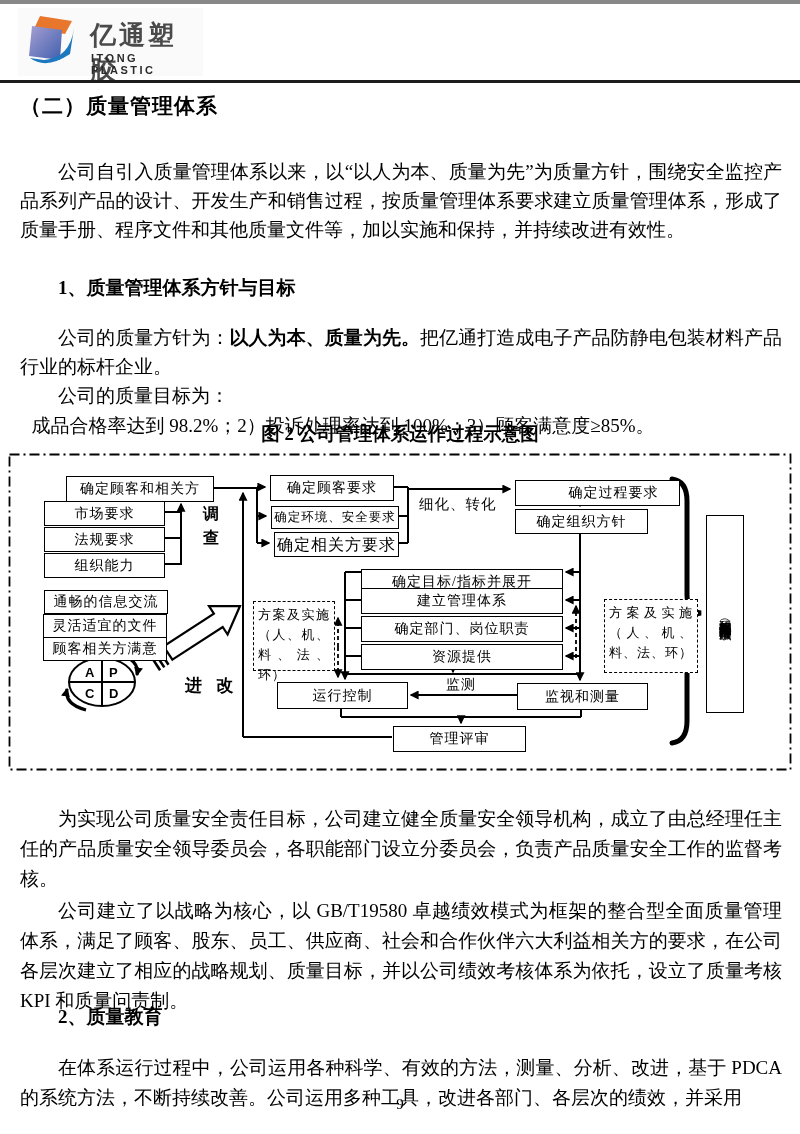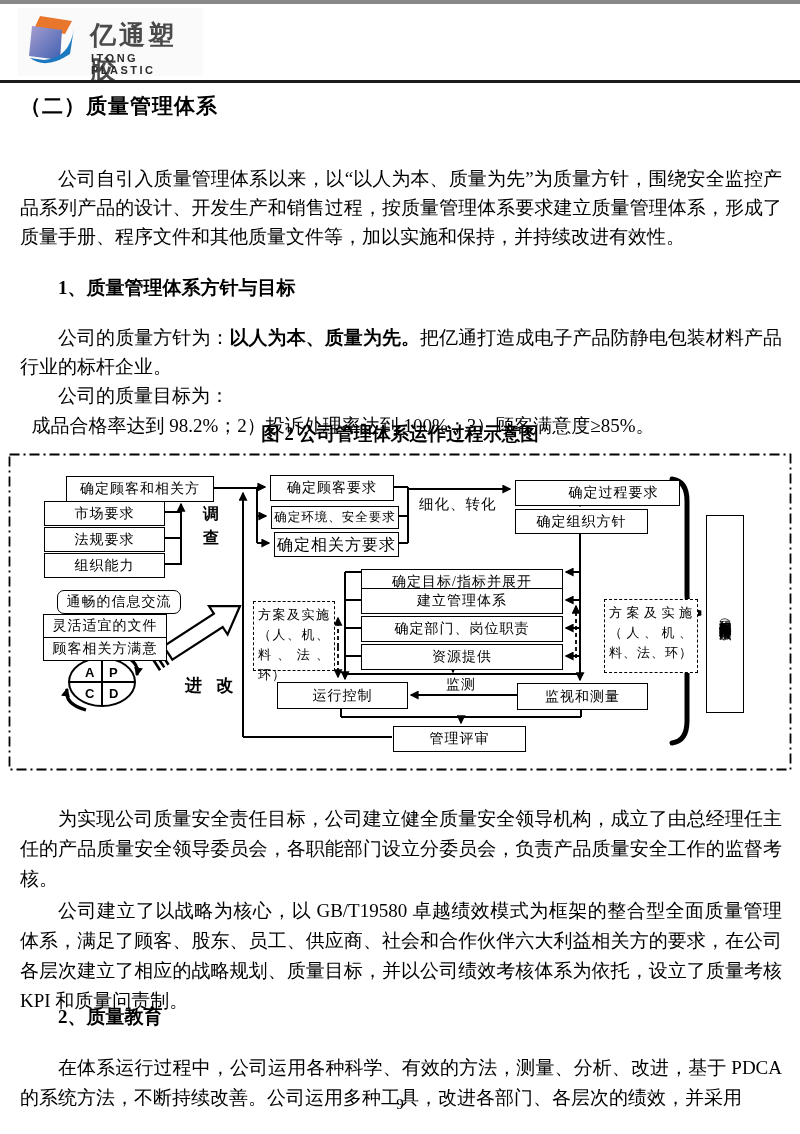--- a/index.html
+++ b/index.html
@@ -11,21 +11,21 @@
   #logo-cn{position:absolute;left:72px;top:10px;font-size:26px;font-weight:bold;color:#4a4a4a;letter-spacing:3px;}
   #logo-en{position:absolute;left:73px;top:44px;font-size:11px;font-weight:bold;color:#2b2b2b;letter-spacing:2.5px;font-family:"Liberation Sans",sans-serif;}
   #header-rule{position:absolute;left:0;top:76px;width:800px;height:3px;background:#1c1c1c;}
   
   .tx{position:absolute;left:20px;width:762px;text-align:justify;font-size:19px;line-height:29px;}
   .tx-lower{line-height:30px;}
   .indent{text-indent:2em;}
   #h1{position:absolute;left:20px;top:88px;font-size:21px;font-weight:bold;letter-spacing:1px;}
   #h2{position:absolute;left:20px;top:271px;font-size:19px;font-weight:bold;text-indent:2em;width:762px;}
   #h3{position:absolute;left:20px;top:1000px;font-size:19px;font-weight:bold;text-indent:2em;width:762px;}
-  #p1{top:141px;}
+  #p1{top:134px;}
   #p2{top:300px;}
   #p3{top:358px;}
   #p4{top:388px;padding-left:0.6em;width:750px;}
   #fig-caption{position:absolute;left:0;top:417px;width:800px;text-align:center;font-size:18.5px;font-weight:bold;}
   #p5{top:781px;}
   #p6{top:873px;}
   #p7{top:1030px;}
   #page-num{position:absolute;left:0;top:1092px;width:800px;text-align:center;font-size:15px;}
   
   #diagram{position:absolute;left:8px;top:449px;width:784px;height:318px;}
@@ -158,21 +158,21 @@
         <path d="M 78,257 Q 56,251 59,236" marker-end="url(#arr)"></path>
       </g>
 
       <path d="M 664,26 Q 679,28 679,48 L 679,142 Q 679,158 693,160 Q 679,162 679,178 L 679,268 Q 679,288 664,290" fill="none" stroke="#000" stroke-width="5" stroke-linecap="round"></path>
     </svg>
 
     <div class="dbox" style="left:58px;top:23px;width:146px;height:24px;">确定顾客和相关方</div>
     <div class="dbox" style="left:36px;top:48px;width:119px;height:23px;">市场要求</div>
     <div class="dbox" style="left:36px;top:74px;width:119px;height:23px;">法规要求</div>
     <div class="dbox" style="left:36px;top:100px;width:119px;height:23px;">组织能力</div>
-    <div class="dbox" style="left:49px;top:137px;width:122px;height:22px;border-radius:7px;">通畅的信息交流</div>
+    <div class="dbox" style="left:36px;top:137px;width:122px;height:22px;">通畅的信息交流</div>
     <div class="dbox" style="left:35px;top:161px;width:122px;height:22px;">灵活适宜的文件</div>
     <div class="dbox" style="left:35px;top:184px;width:122px;height:22px;">顾客相关方满意</div>
     <div class="dbox" style="left:262px;top:22px;width:122px;height:24px;">确定顾客要求</div>
     <div class="dbox" style="left:263px;top:53px;width:126px;height:21px;font-size:12.5px;">确定环境、安全要求</div>
     <div class="dbox" style="left:266px;top:79px;width:123px;height:23px;font-size:16px;">确定相关方要求</div>
     <div class="dbox" style="left:507px;top:27px;width:131px;height:24px;padding-left:32px;">确定过程要求</div>
     <div class="dbox" style="left:507px;top:56px;width:131px;height:23px;">确定组织方针</div>
     <div class="dbox" style="left:353px;top:116px;width:200px;height:24px;">确定目标/指标并展开</div>
     <div class="dbox" style="left:353px;top:135px;width:200px;height:24px;">建立管理体系</div>
     <div class="dbox" style="left:353px;top:163px;width:200px;height:24px;">确定部门、岗位职责</div>

